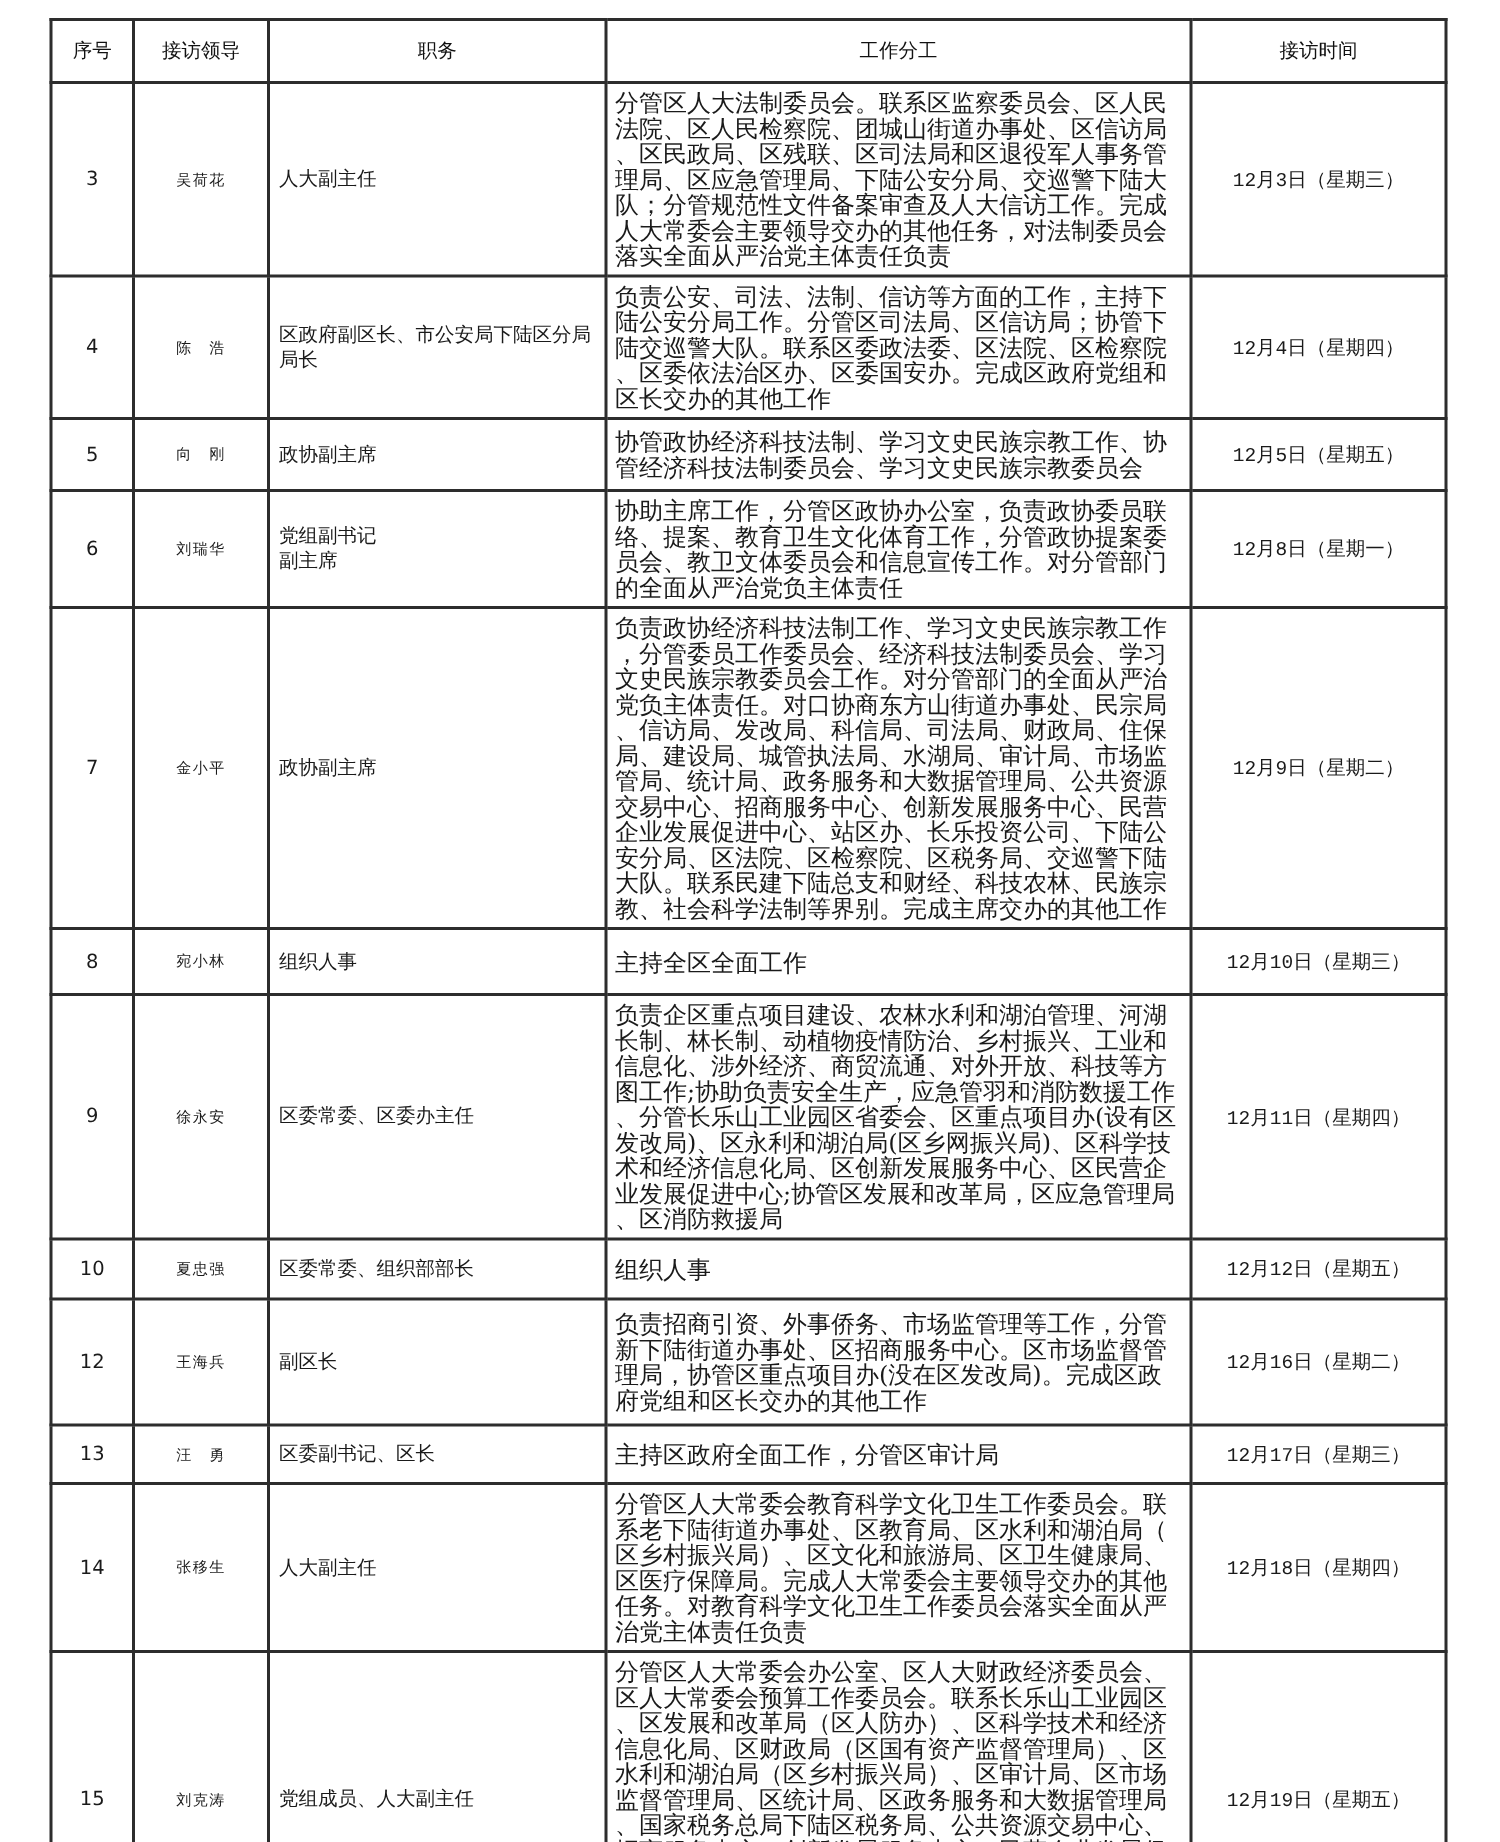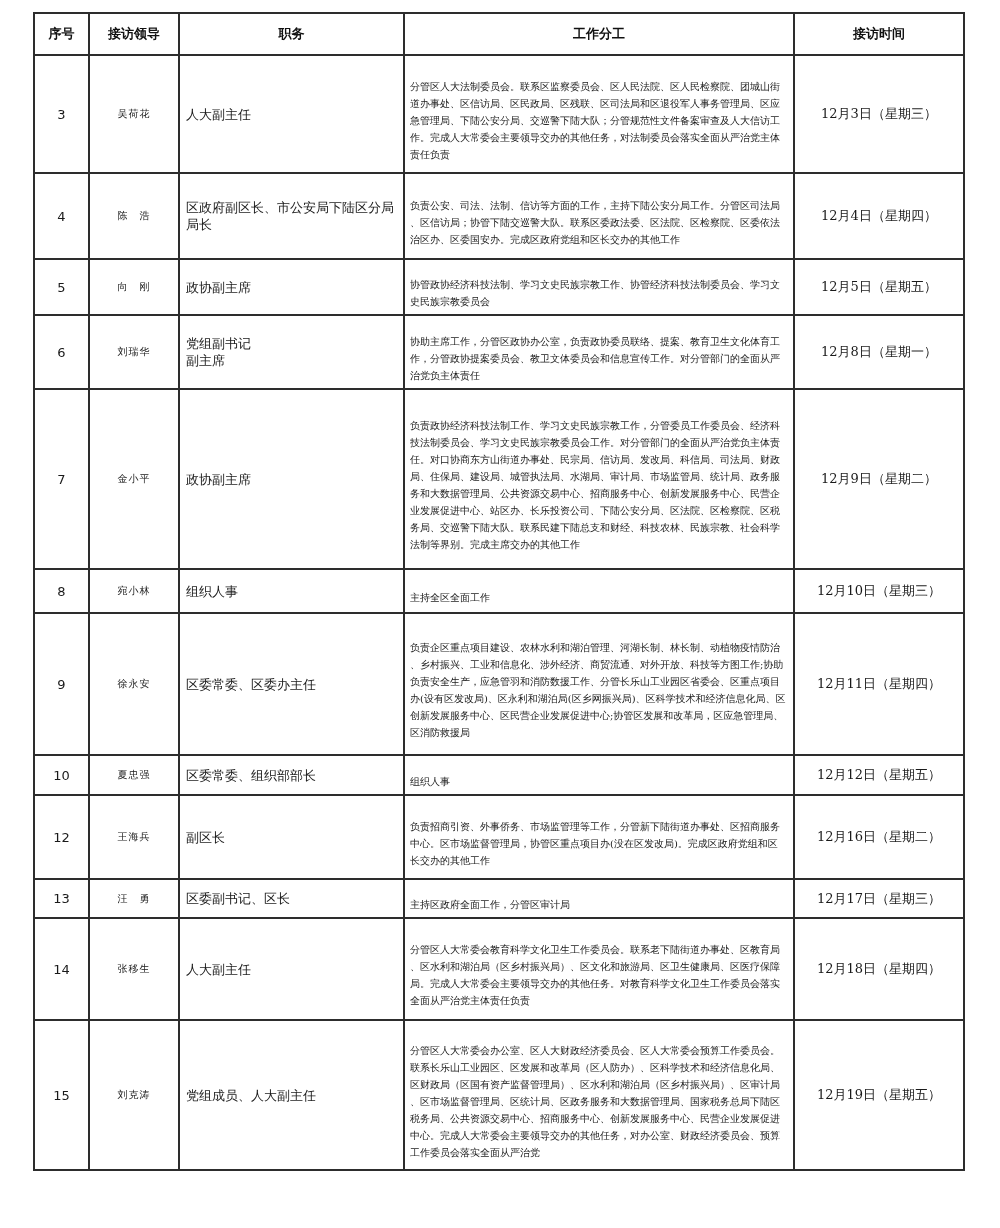--- a/index.html
+++ b/index.html
@@ -11,38 +11,38 @@
   table.roster{
     position:absolute;left:33px;top:12px;width:930px;
     border-collapse:collapse;table-layout:fixed;
   }
   .roster th,.roster td{
     border:2px solid #2d2d2d;vertical-align:middle;
     overflow:hidden;
   }
   .roster th{
     font-family:"DejaVu Sans","Liberation Sans",sans-serif;
-    font-size:13px;font-weight:bold;color:#111;
+    font-size:13px;font-weight:normal;color:#111;
     text-align:center;padding:5px 8px;height:30px;
   }
   td.c-no{
     font-family:"DejaVu Sans","Liberation Sans",sans-serif;
     font-size:13px;text-align:center;padding:2px;
   }
   td.c-name{font-size:10px;text-align:center;padding:2px;letter-spacing:1px;}
   td.c-title{
     font-size:13px;padding:2px 6px;
     white-space:pre-line;line-height:17px;
   }
   td.c-duty{
-    font-size:10px;text-align:left;line-height:17px;
-    padding:16px 6px 4px 5px;
+    font-size:16px;text-align:left;line-height:17px;
+    padding:4px 6px 4px 5px;
     word-break:break-all;line-break:anywhere;
   }
-  td.c-date{font-size:13px;text-align:center;padding:2px;}
+  td.c-date{font-size:13px;text-align:center;padding:2px;font-family:Liberation Mono, monospace;}
 </style>
 </head>
 <body>
 
 <table class="roster">
   <colgroup>
     <col style="width:55px">
     <col style="width:90px">
     <col style="width:225px">
     <col style="width:390px">

